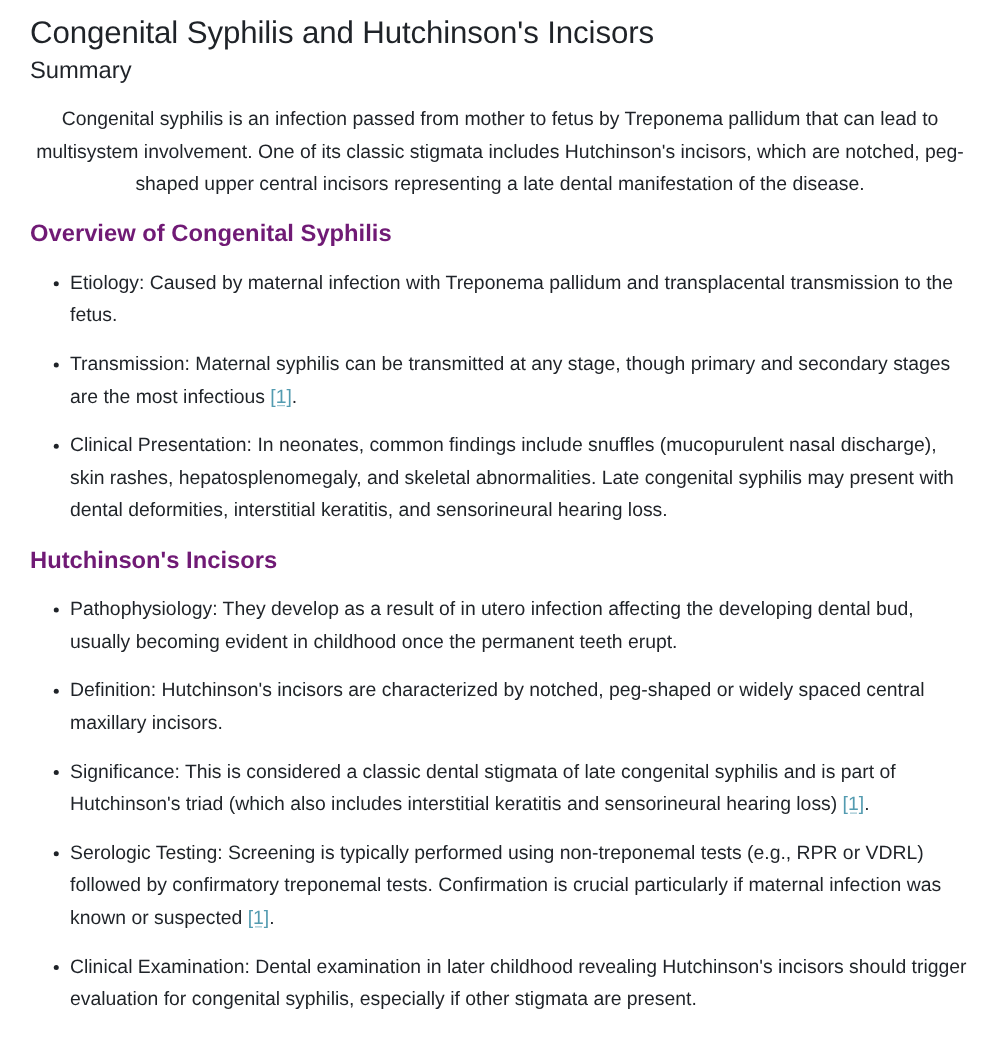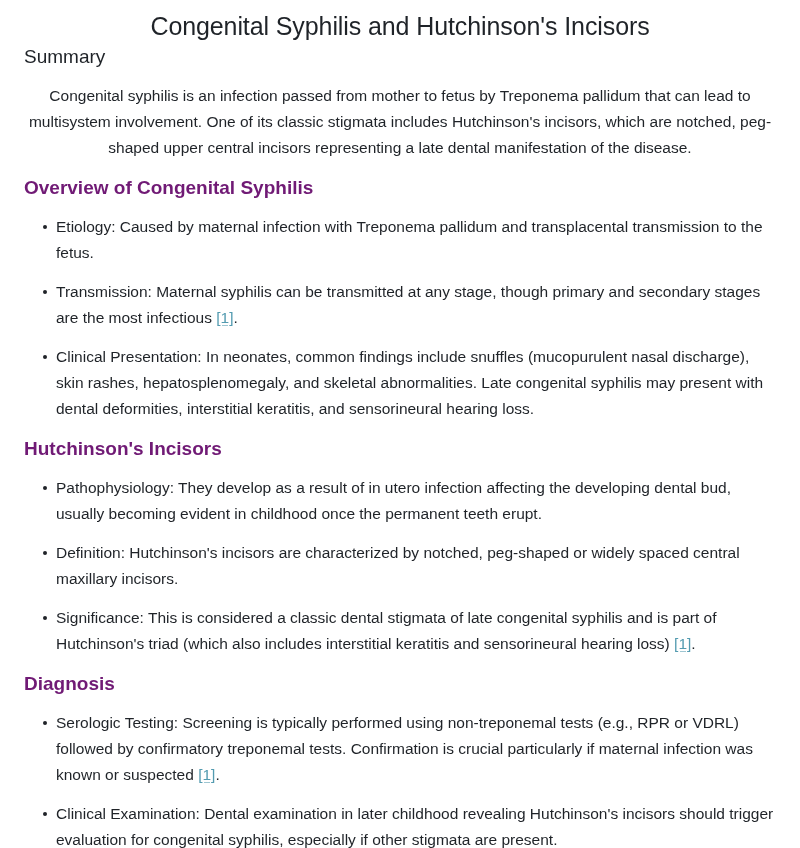--- a/index.html
+++ b/index.html
@@ -21,21 +21,20 @@
     width: 800px;
     padding: 10px 24px 0 24px;
   }
   .doc-title {
     font-size: 25px;
     font-weight: 400;
     line-height: 32px;
     color: #1f2328;
     margin: 0 0 2px 0;
     letter-spacing: -0.1px;
-    text-align: center;
   }
   .h-summary {
     font-size: 19px;
     font-weight: 400;
     line-height: 26px;
     color: #1f2328;
     margin: 0 0 0 0;
   }
   .section-heading {
     font-size: 19px;
@@ -105,20 +104,19 @@
         <li><span class="lbl">Etiology</span><span>: Caused by maternal infection with Treponema pallidum and transplacental transmission to the fetus.</span></li>
         <li><span class="lbl">Transmission</span><span>: Maternal syphilis can be transmitted at any stage, though primary and secondary stages are the most infectious </span><a class="cite" href="#">[1]</a><span>.</span></li>
         <li><span class="lbl">Clinical Presentation</span><span>: In neonates, common findings include snuffles (mucopurulent nasal discharge), skin rashes, hepatosplenomegaly, and skeletal abnormalities. Late congenital syphilis may present with dental deformities, interstitial keratitis, and sensorineural hearing loss.</span></li>
       </ul>
       <h2 class="section-heading">Hutchinson's Incisors</h2>
       <ul class="bullets">
         <li><span class="lbl">Pathophysiology</span><span>: They develop as a result of in utero infection affecting the developing dental bud, usually becoming evident in childhood once the permanent teeth erupt.</span></li>
         <li><span class="lbl">Definition</span><span>: Hutchinson's incisors are characterized by notched, peg-shaped or widely spaced central maxillary incisors.</span></li>
         <li><span class="lbl">Significance</span><span>: This is considered a classic dental stigmata of late congenital syphilis and is part of Hutchinson's triad (which also includes interstitial keratitis and sensorineural hearing loss) </span><a class="cite" href="#">[1]</a><span>.</span></li>
       </ul>
-      <h2 class="section-heading">Diagnosis</h2>
       <ul class="bullets">
         <li><span class="lbl">Serologic Testing</span><span>: Screening is typically performed using non-treponemal tests (e.g., RPR or VDRL) followed by confirmatory treponemal tests. Confirmation is crucial particularly if maternal infection was known or suspected </span><a class="cite" href="#">[1]</a><span>.</span></li>
         <li><span class="lbl">Clinical Examination</span><span>: Dental examination in later childhood revealing Hutchinson's incisors should trigger evaluation for congenital syphilis, especially if other stigmata are present.</span></li>
       </ul>
     </div>
 
 </div>
 
 </body></html>

